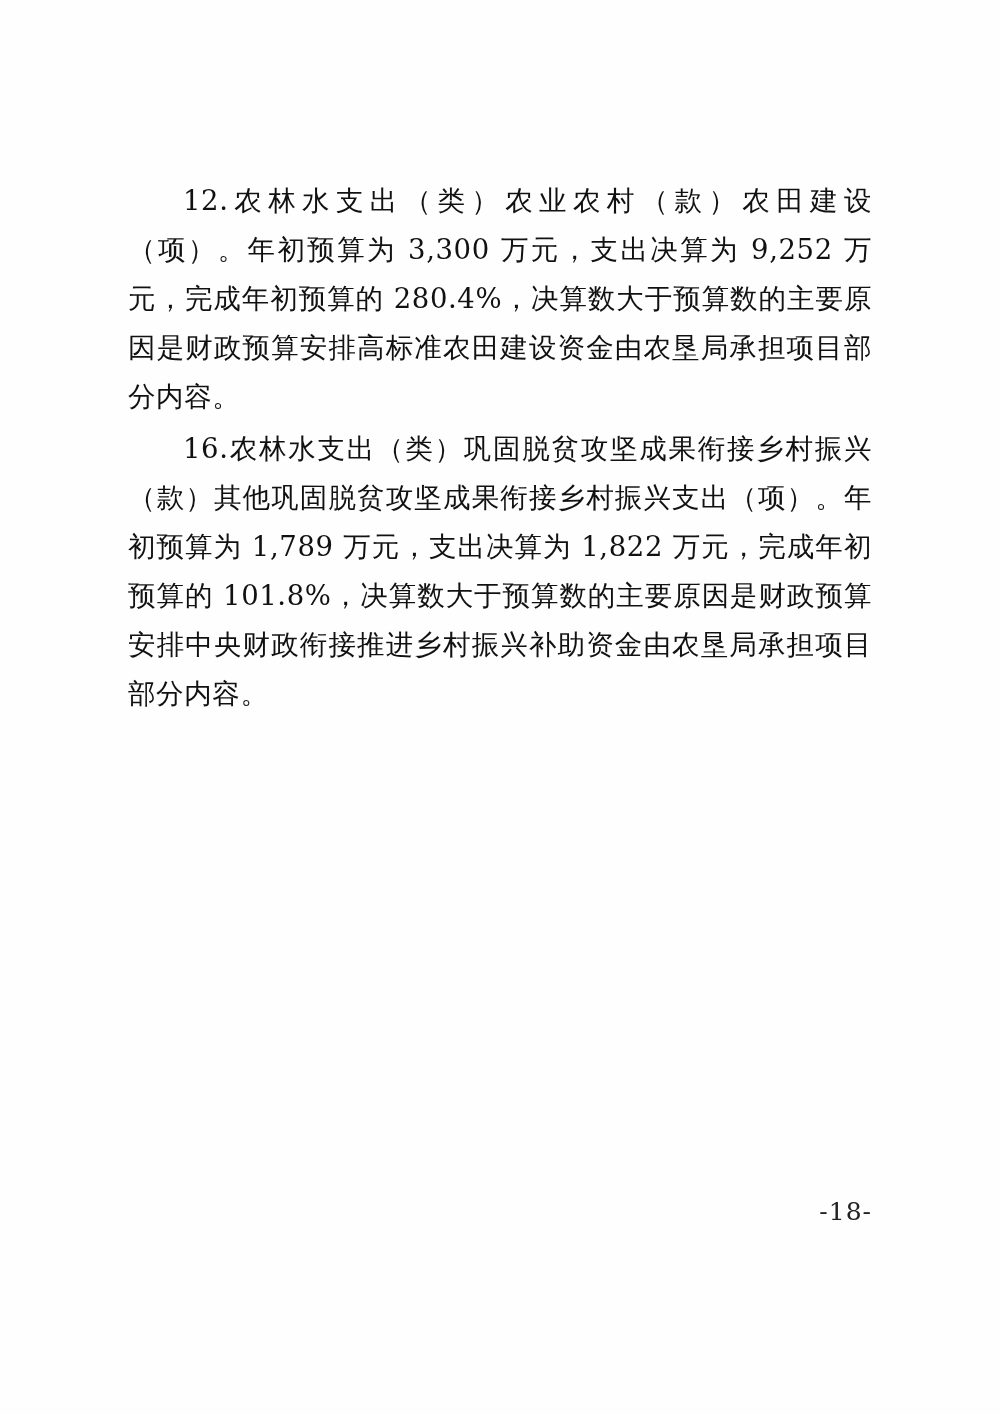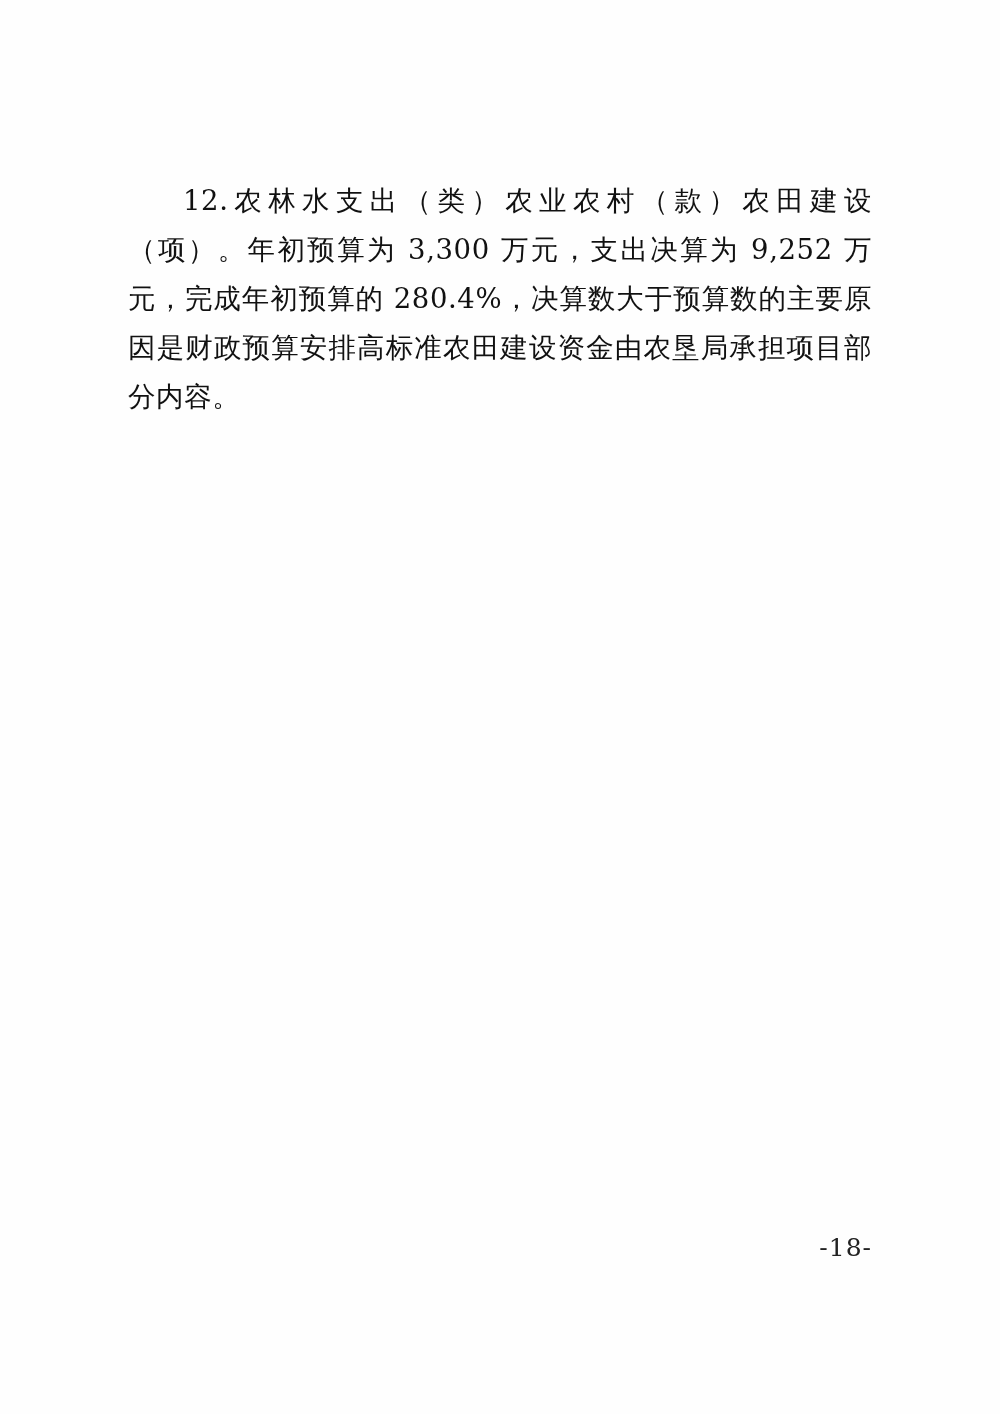--- a/index.html
+++ b/index.html
@@ -40,29 +40,30 @@
     letter-spacing: 0.6px;
     font-family: "DejaVu Serif", "Liberation Serif", serif;
     color: #111111;
   }
   .para.tight {
     letter-spacing: 0px;
   }
   .page-number {
     position: absolute;
     right: 128px;
-    top: 1233px;
+    top: 1197px;
     font-size: 25px;
     font-family: "DejaVu Serif", "Liberation Serif", serif;
     color: #222222;
     letter-spacing: 1px;
   }
 </style>
 </head>
 <body>
 
 <div class="page">
   <div class="content">
     <p class="para">12.农林水支出（类）农业农村（款）农田建设（项）。年初预算为 3,300 万元，支出决算为 9,252 万元，完成年初预算的 280.4%，决算数大于预算数的主要原因是财政预算安排高标准农田建设资金由农垦局承担项目部分内容。</p>
+    <p class="para">16.农林水支出（类）巩固脱贫攻坚成果衔接乡村振兴（款）其他巩固脱贫攻坚成果衔接乡村振兴支出（项）。年初预算为 1,789 万元，支出决算为 1,822 万元，完成年初预算的 101.8%，决算数大于预算数的主要原因是财政预算安排中央财政衔接推进乡村振兴补助资金由农垦局承担项目部分内容。</p>
 
   </div>
   <div class="page-number">-18-</div>
 </div>
 
 </body></html>

